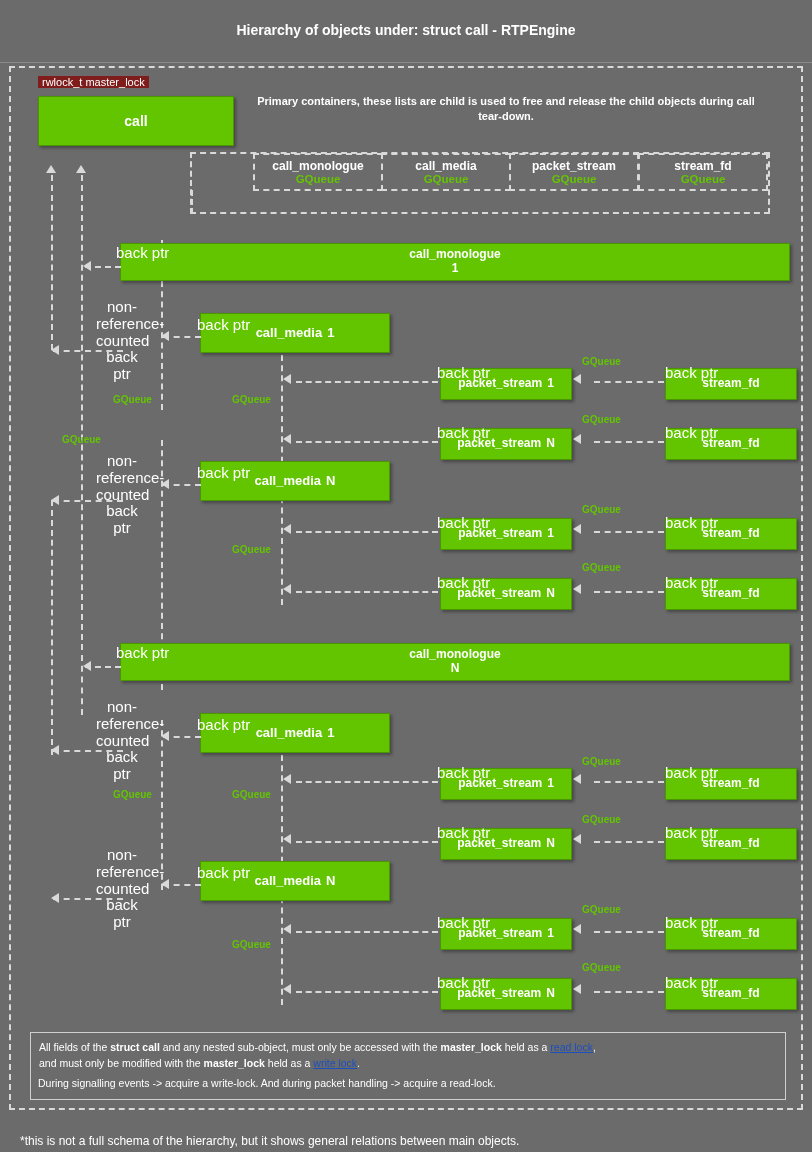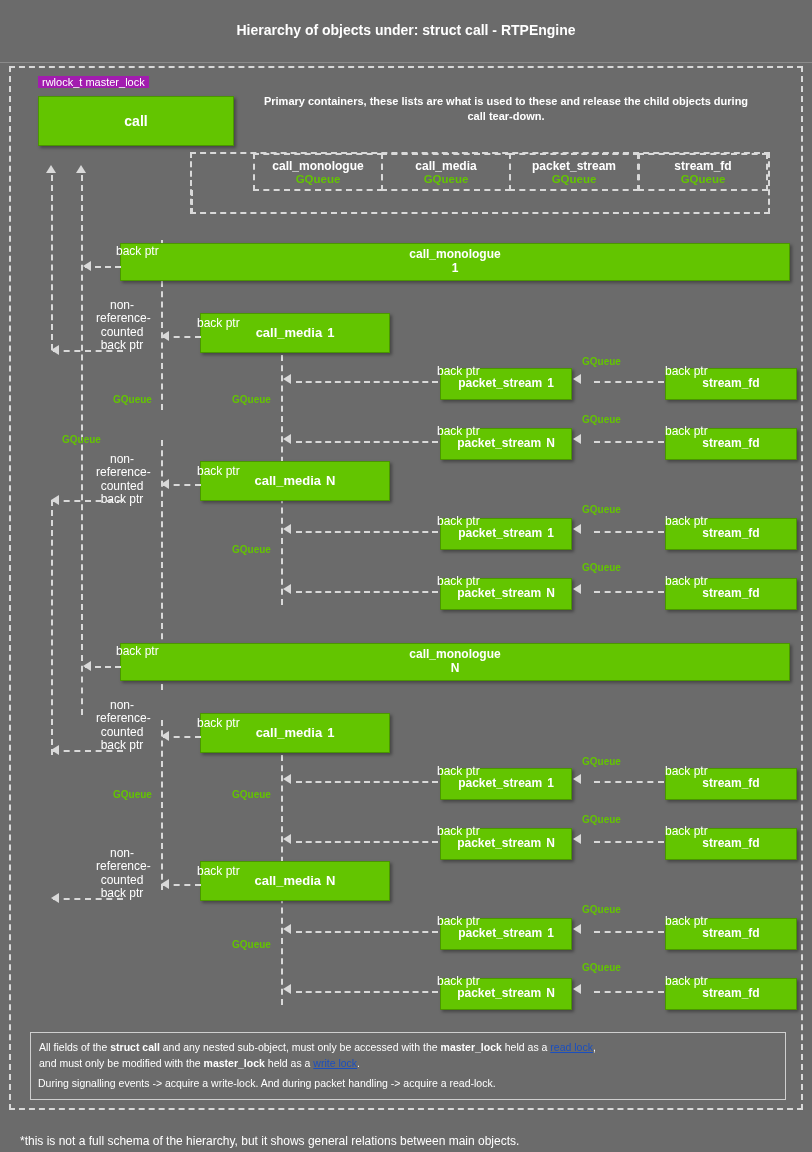--- a/index.html
+++ b/index.html
@@ -33,21 +33,21 @@
     font-size:14px;font-weight:bold;color:#ffffff;
   }
   
   .frame{
     position:absolute;left:9px;top:66px;width:794px;height:1044px;
     border:2px dashed #d9d9d9;
     box-sizing:border-box;
   }
   .frame-label{
     position:absolute;left:38px;top:76px;
-    font-size:11px;color:#ffffff;background:#a21caf;padding:0 4px;
+    font-size:11px;color:#ffffff;background:#7f1d1d;padding:0 4px;
   }
   
   .gbox{
     position:absolute;
     background:#63c500;
     border:1px solid #4a9600;
     box-shadow:2px 2px 3px rgba(0,0,0,.35);
     box-sizing:border-box;
     display:flex;flex-direction:column;align-items:center;justify-content:center;
     color:#ffffff;font-weight:bold;
@@ -71,21 +71,21 @@
   }
   .pcontainer .gq{color:#63c500;font-size:11.5px;font-weight:bold;}
   .intro{
     position:absolute;left:256px;top:94px;width:500px;
     text-align:center;font-size:11px;font-weight:bold;color:#ffffff;line-height:1.35;
   }
   
   .vline{position:absolute;border-left:2px dashed #d9d9d9;}
   .hline{position:absolute;border-top:2px dashed #d9d9d9;}
   .lbl{
-    position:absolute;font-size:12px;color:#ffffff;font-weight:normal;line-height:1.12;
+    position:absolute;font-size:15px;color:#ffffff;font-weight:normal;line-height:1.12;
   }
   .lbl-gq{
     position:absolute;font-size:10px;color:#63c500;font-weight:bold;
   }
   .arrow-l{
     position:absolute;width:0;height:0;
     border-top:5px solid transparent;border-bottom:5px solid transparent;
     border-right:8px solid #d9d9d9;
   }
   .arrow-u{
@@ -110,21 +110,21 @@
 <body>
 
 <div class="header">
   <div class="header-title">Hierarchy of objects under: struct call - RTPEngine</div>
 </div>
 
 <div class="frame"></div>
 <div class="frame-label">rwlock_t master_lock</div>
 
 <div class="intro">
-  <div>Primary containers, these lists are what is used to these and release the child objects during call tear-down.</div>
+  <div>Primary containers, these lists are child is used to free and release the child objects during call tear-down.</div>
 </div>
 
 <div class="gbox call-box">
   <span>call</span>
 </div>
 
 <div class="primary-group"></div>
 
 <div class="pcontainer" style="left:253px;">
   <span>call_monologue</span>

